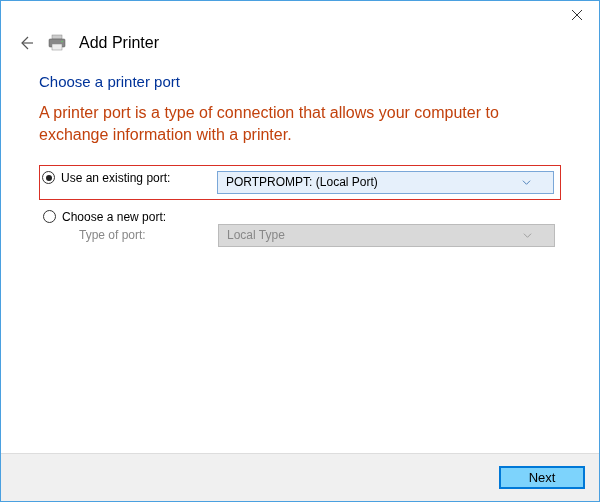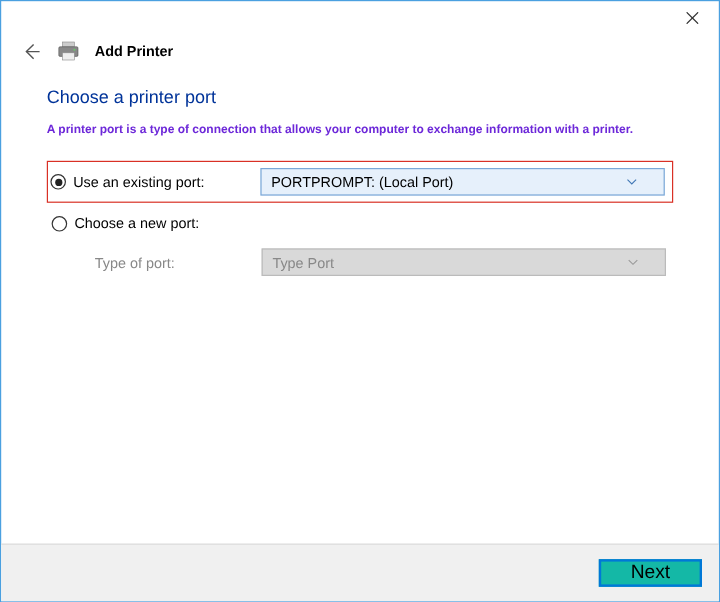--- a/index.html
+++ b/index.html
@@ -43,51 +43,49 @@
   .back-arrow {
     width: 18px; height: 18px;
     display: flex; align-items: center; justify-content: center;
     cursor: pointer;
   }
   .printer-icon {
     width: 20px; height: 20px;
     display: flex; align-items: center; justify-content: center;
   }
   .header-title {
-    font-size: 12px;
+    font-size: 16px;
     color: #000;
-    font-weight: bold;
   }
   .content {
     flex: 1;
     padding: 12px 38px 0 38px;
   }
   .page-title {
     font-size: 15px;
     color: #003399;
     font-weight: 400;
     margin-bottom: 12px;
   }
   .description {
-    font-size: 10px;
-    color: #6d28d9;
+    font-size: 16px;
+    color: #c2410c;
     line-height: 1.4;
     margin-bottom: 18px;
-    font-weight: bold;
   }
   .option-group {
     padding: 5px 6px 5px 2px;
     margin-bottom: 10px;
   }
   .option-group.highlighted {
     border: 1px solid #d93025;
   }
   .option-row {
     display: flex;
-    align-items: center;
+    align-items: flex-start;
   }
   .radio-wrap {
     display: flex;
     align-items: center;
     width: 175px;
     gap: 6px;
     cursor: pointer;
   }
   .radio {
     width: 13px; height: 13px;
@@ -130,38 +128,38 @@
     color: #888;
     cursor: default;
   }
   .chevron {
     width: 10px; height: 10px;
     display: flex; align-items: center; justify-content: center;
   }
   .sub-row {
     display: flex;
     align-items: center;
-    margin-top: 14px;
+    margin-top: 0;
   }
   .footer {
     border-top: 1px solid #ddd;
     background: #f0f0f0;
     height: 48px;
     display: flex;
     align-items: center;
     justify-content: flex-end;
     padding: 0 14px;
     gap: 8px;
   }
   .btn {
     min-width: 86px;
     height: 23px;
     border: 1px solid #adadad;
-    background: #14b8a6;
-    font-size: 16px;
+    background: #7dd3fc;
+    font-size: 13px;
     display: flex;
     align-items: center;
     justify-content: center;
     cursor: pointer;
   }
   .btn.primary {
     border: 2px solid #0078d7;
   }
   .option-group-2 {
     padding: 0 6px 0 4px;
@@ -223,21 +221,21 @@
     <div class="option-group-2">
       <div class="option-row">
         <div class="radio-wrap">
           <div class="radio"></div>
           <span class="radio-label">Choose a new port:</span>
         </div>
       </div>
       <div class="sub-row">
         <div class="sub-label">Type of port:</div>
         <div class="combo disabled">
-          <span>Type Port</span>
+          <span>Local Type</span>
           <span class="chevron">
             <svg viewBox="0 0 10 10" width="9" height="9">
                 <path d="M1 3 L5 7 L9 3" stroke="#999" stroke-width="1" fill="none"></path>
               </svg>
           </span>
         </div>
       </div>
     </div>
 
   </div>

